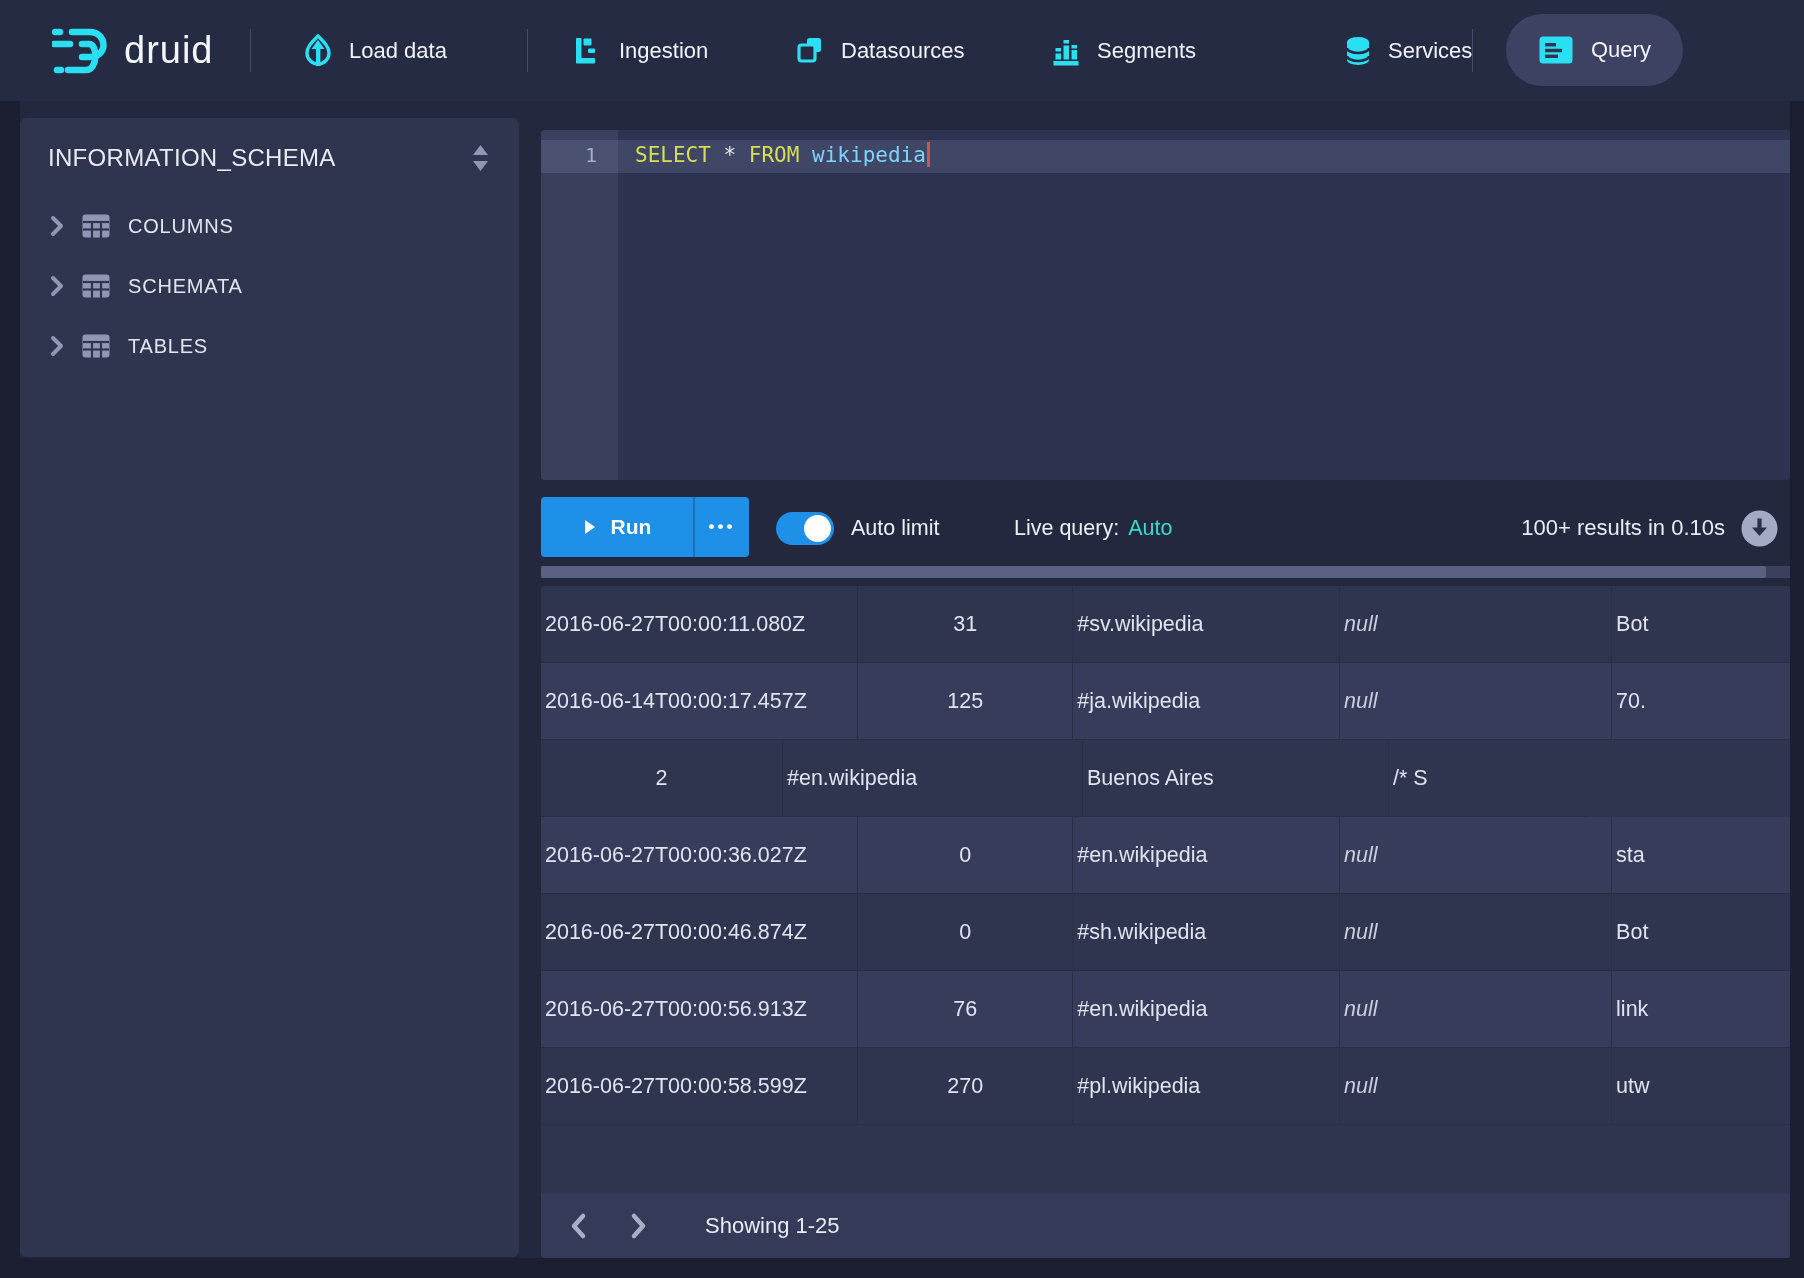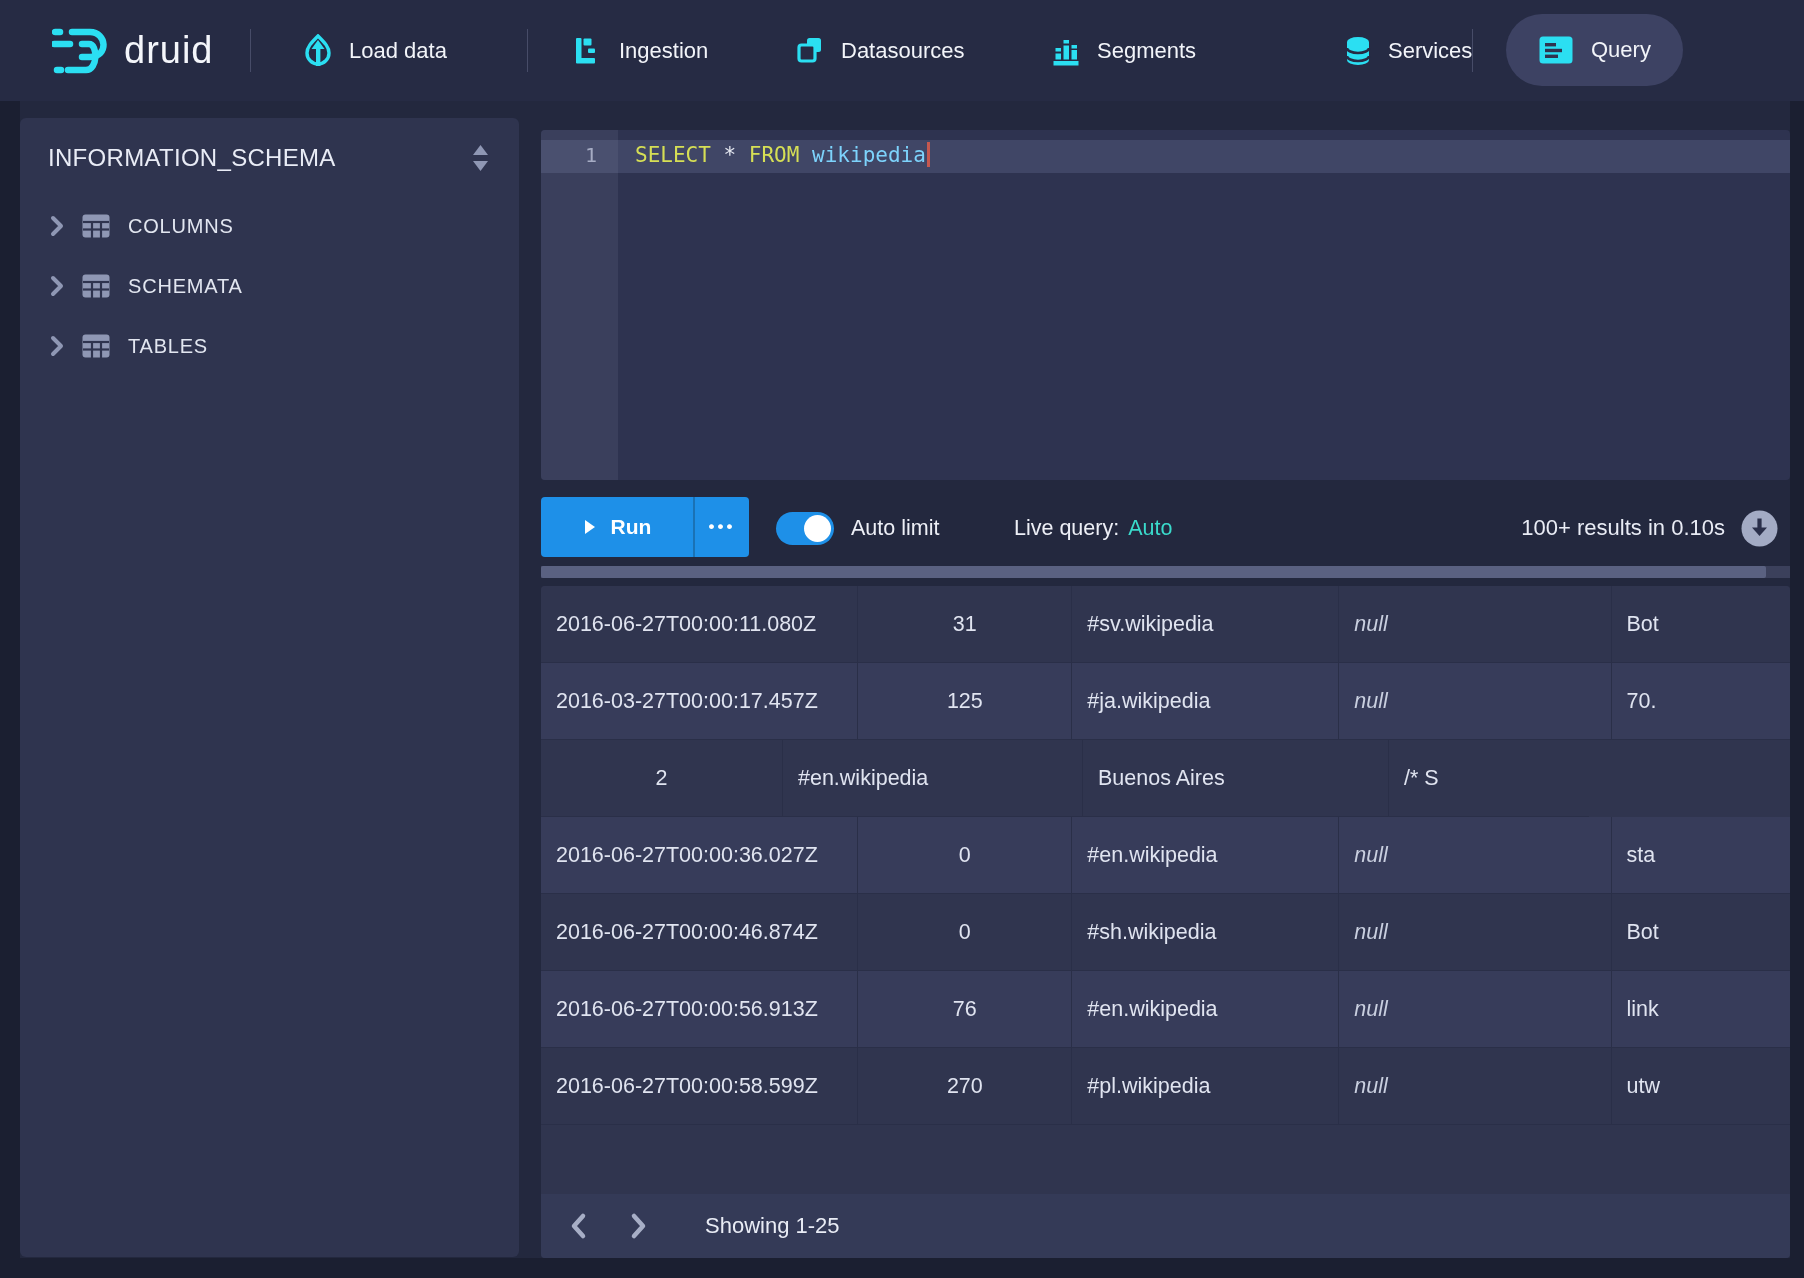--- a/index.html
+++ b/index.html
@@ -72,21 +72,21 @@
 
   
   .results { position:absolute; left:541px; top:586px; width:1249px; height:672px;
              background:#30354F; border-radius:4px; overflow:hidden; }
   .thead { display:flex; height:70px; background:#343A59; }
   .th { display:flex; align-items:center; padding-left:15px; color:#E4E8F4; font-size:21.5px;
         border-right:1px solid #262B42; border-bottom:1px solid #262B42; overflow:hidden; cursor:pointer; }
   .tr { display:flex; height:77px; }
   .tr:nth-child(odd)  { background:#30354F; }
   .tr:nth-child(even) { background:#373C5A; }
-  .td { display:flex; align-items:center; padding-left:15px; color:#E0E4F0; font-size:21.5px;
+  .td { display:flex; align-items:center; padding-left:4px; color:#E0E4F0; font-size:21.5px;
         border-right:1px solid #2A2F48; border-bottom:1px solid #2A2F48; overflow:hidden;
         white-space:nowrap; cursor:pointer; }
   .col-time    { width:357px; }
   .col-added   { width:242px; justify-content:center; padding-left:0; }
   .col-channel { width:300px; }
   .col-city    { width:306px; }
   .col-comment { width:200px; border-right:none; }
   .null-val { font-style:italic; color:#C9CFDF; }
 
   .pagination { position:absolute; left:0; bottom:0; width:100%; height:64px; background:#343A57;
@@ -309,21 +309,21 @@
   <div class="results">
     <div id="tbody">
         <div class="tr">
     <div class="td col-time">2016-06-27T00:00:11.080Z</div>
     <div class="td col-added">31</div>
     <div class="td col-channel">#sv.wikipedia</div>
     <div class="td col-city null-val">null</div>
     <div class="td col-comment">Bot</div>
   </div>
         <div class="tr">
-    <div class="td col-time">2016-03-27T00:00:17.457Z</div>
+    <div class="td col-time">2016-06-14T00:00:17.457Z</div>
     <div class="td col-added">125</div>
     <div class="td col-channel">#ja.wikipedia</div>
     <div class="td col-city null-val">null</div>
     <div class="td col-comment">70.</div>
   </div>
         <div class="tr">
     <div class="td col-added">2</div>
     <div class="td col-channel">#en.wikipedia</div>
     <div class="td col-city">Buenos Aires</div>
     <div class="td col-comment">/* S</div>

